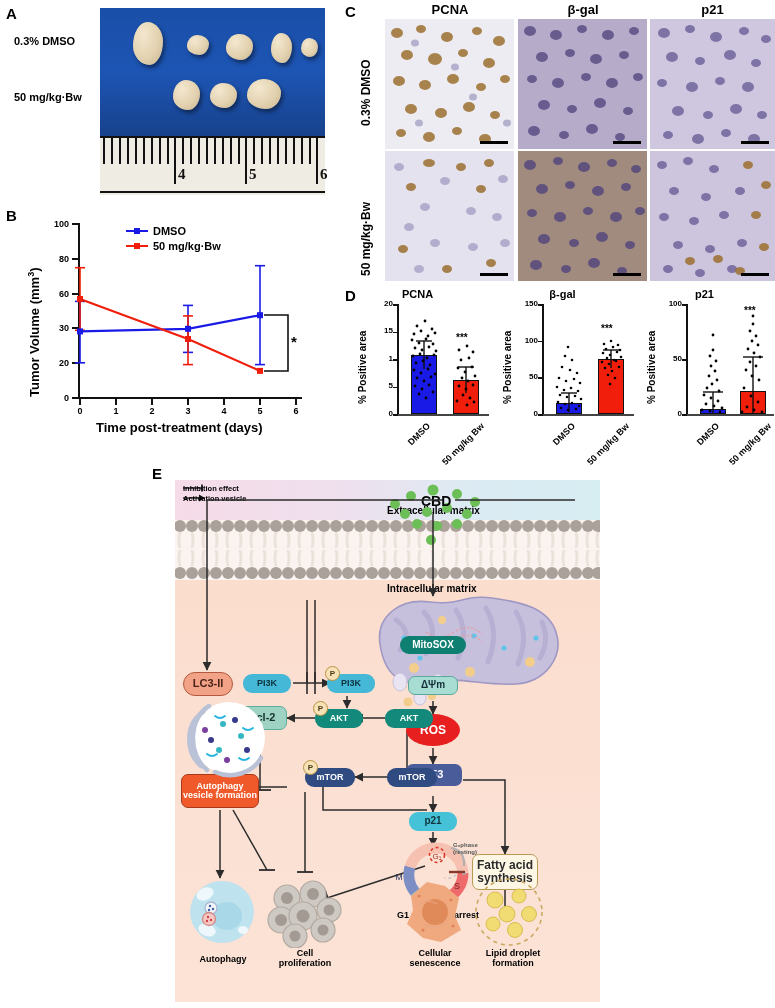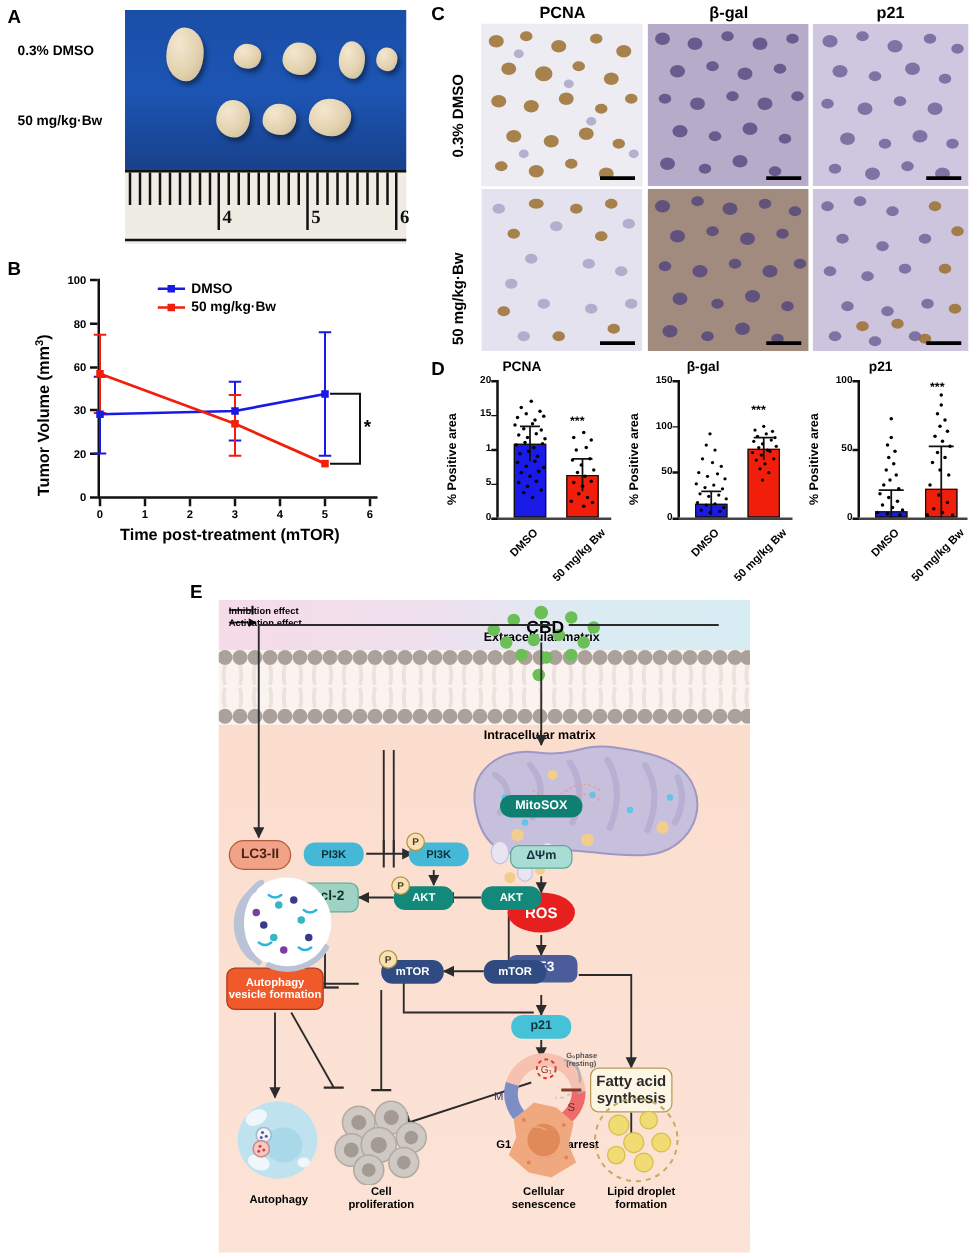--- a/index.html
+++ b/index.html
@@ -148,21 +148,21 @@
   <div class="b-axisline" style="left:259px;top:194px;width:2px;height:6px;"></div>
   <div class="b-axisline" style="left:295px;top:194px;width:2px;height:6px;"></div>
   <div class="b-tickb" style="left:70px;top:201px;width:20px;">0</div>
   <div class="b-tickb" style="left:106px;top:201px;width:20px;">1</div>
   <div class="b-tickb" style="left:142px;top:201px;width:20px;">2</div>
   <div class="b-tickb" style="left:178px;top:201px;width:20px;">3</div>
   <div class="b-tickb" style="left:214px;top:201px;width:20px;">4</div>
   <div class="b-tickb" style="left:250px;top:201px;width:20px;">5</div>
   <div class="b-tickb" style="left:286px;top:201px;width:20px;">6</div>
 
-  <div class="xlab" style="left:96px;top:215px;">Time post-treatment (mTOR)</div>
+  <div class="xlab" style="left:96px;top:215px;">Time post-treatment (days)</div>
 
   <svg class="abs" style="left:0;top:0;" width="340" height="245">
 
     <g stroke="#1a1ae6" stroke-width="1.6" fill="none">
       <line x1="80" y1="96.4" x2="80" y2="157.8"></line>
         <line x1="75" y1="96.4" x2="85" y2="96.4"></line>
         <line x1="75" y1="157.8" x2="85" y2="157.8"></line>
       <line x1="188" y1="100.4" x2="188" y2="147.4"></line>
         <line x1="183" y1="100.4" x2="193" y2="100.4"></line>
         <line x1="183" y1="147.4" x2="193" y2="147.4"></line>
@@ -830,21 +830,21 @@
         <line x1="0" y1="4" x2="19" y2="4" stroke="#111" stroke-width="1.3"></line>
         <line x1="19" y1="0.5" x2="19" y2="7.5" stroke="#111" stroke-width="1.6"></line>
         </svg>
       <span class="legend-e">Inhibition effect</span>
     </div>
     <div style="display:flex;align-items:center;gap:3px;">
       <svg width="24" height="8">
         <line x1="0" y1="4" x2="16" y2="4" stroke="#111" stroke-width="1.3"></line>
         <polygon points="16,0.5 22,4 16,7.5" fill="#111"></polygon>
         </svg>
-      <span class="legend-e">Activation effect</span>
+      <span class="legend-e">Activation vesicle</span>
     </div>
   </div>
 
   <svg class="abs" style="left:200px;top:2px;" width="120" height="80">
     <g fill="#6cbf57">
       <circle cx="20" cy="22" r="5"></circle>
         <circle cx="36" cy="14" r="5"></circle>
         <circle cx="58" cy="8" r="5.5"></circle>
       <circle cx="82" cy="12" r="5"></circle>
         <circle cx="100" cy="20" r="5"></circle>

